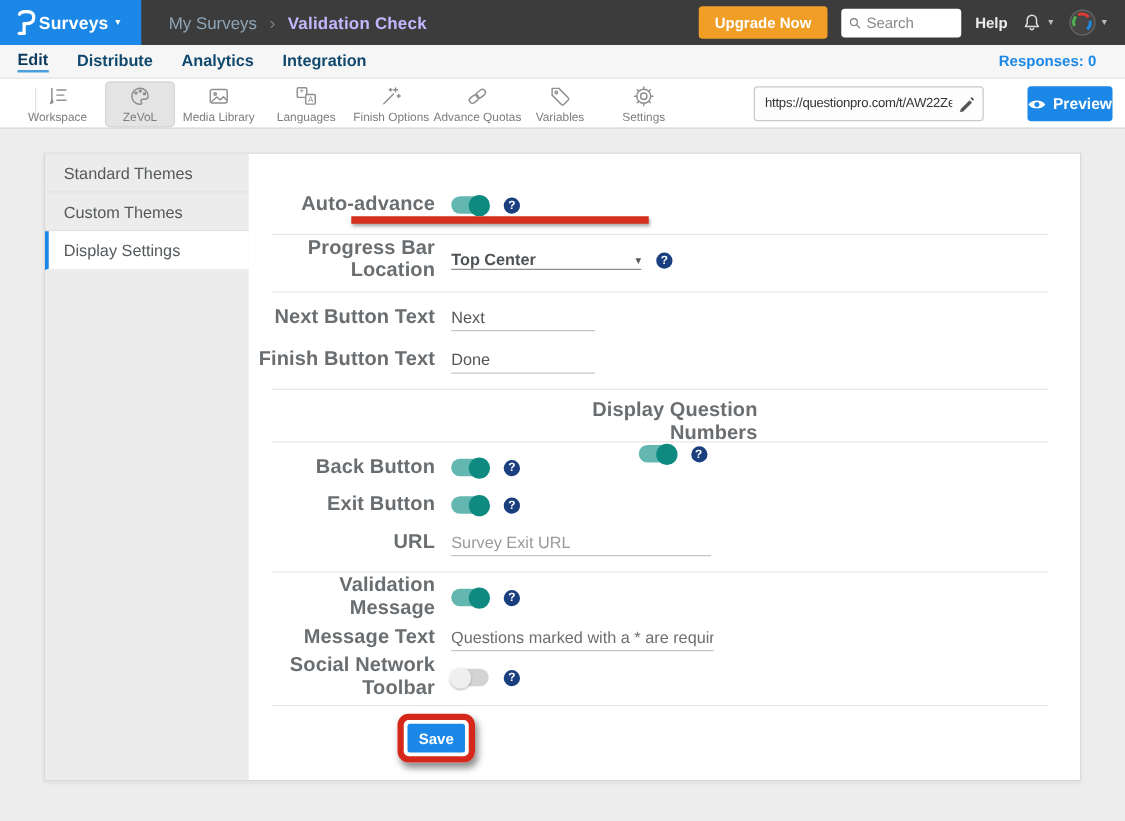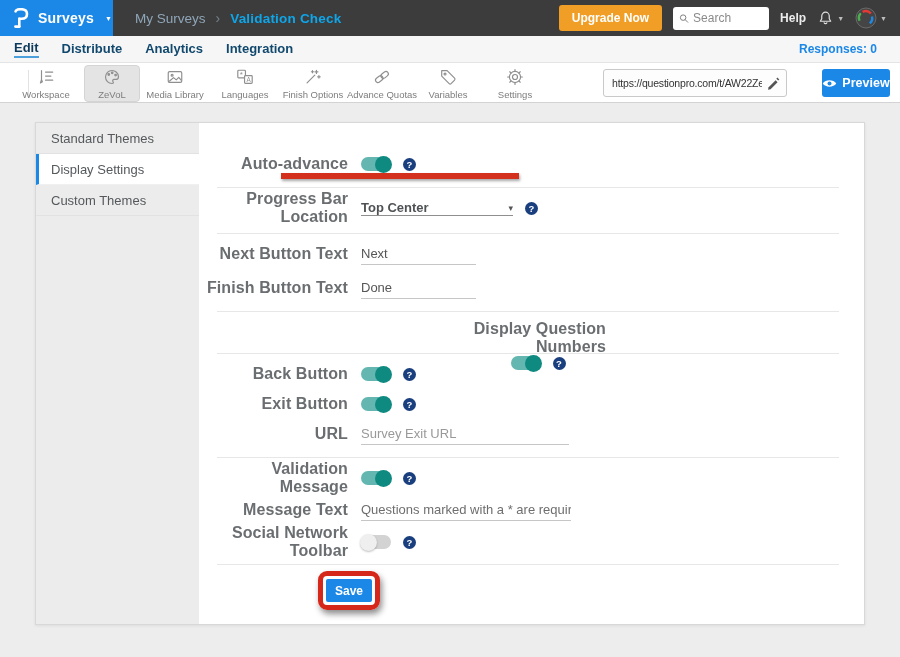--- a/index.html
+++ b/index.html
@@ -5,27 +5,27 @@
   * { margin:0; padding:0; box-sizing:border-box; }
   html,body { width:900px; height:657px; }
   body {
     position:relative; background:#ededed; overflow:hidden;
     font-family:"Liberation Sans", sans-serif; color:#555;
   }
   svg { display:block; }
 
   
   .header { position:absolute; top:0; left:0; width:900px; height:36px; background:#3c3c3c; display:flex; align-items:center; }
-  .logo-box { width:113px; height:36px; background:#1b87e6; display:flex; align-items:center; padding-left:13px; gap:9px; cursor:pointer; flex:none; }
+  .logo-box { width:113px; height:36px; background:#1b87e6; display:flex; align-items:center; padding-left:13px; gap:2px; cursor:pointer; flex:none; }
   .product-label { color:#fff; font-size:14px; font-weight:bold; letter-spacing:.2px; }
   .caret { color:#fff; font-size:7px; margin-left:2px; }
   .crumbs { display:flex; align-items:center; gap:10px; margin-left:22px; font-size:13.5px; }
   .crumb-parent { color:#8fa6b8; cursor:pointer; }
   .crumb-sep { color:#75828c; font-size:14px; }
-  .crumb-current { color:#0ea5e9; font-weight:bold; letter-spacing:.2px; }
+  .crumb-current { color:#c4b5fd; font-weight:bold; letter-spacing:.2px; }
   .header-right { margin-left:auto; display:flex; align-items:center; gap:11px; padding-right:13px;justify-content:space-between; }
   .upgrade-btn { background:#f09e26; color:#fff; font-size:12px; font-weight:bold; border:none; border-radius:3px; padding:6px 13px; cursor:pointer; font-family:inherit; }
   .search-box { background:#fff; border-radius:3px; width:96px; height:23px; display:flex; align-items:center; padding:0 6px; gap:4px; }
   .search-box input { border:none; outline:none; width:70px; font-size:12px; color:#444; font-family:inherit; background:transparent; }
   .search-box input::placeholder { color:#8a8a8a; }
   .help-label { color:#ececec; font-size:12px; font-weight:bold; cursor:pointer; }
   .bell-wrap, .avatar-wrap { display:flex; align-items:center; gap:3px; cursor:pointer; }
   .mini-caret { color:#bdbdbd; font-size:7px; }
 
   
@@ -228,22 +228,22 @@
       <circle cx="7.5" cy="5.5" r="2" fill="#1b87e6"></circle>
     </svg>
     <span>Preview</span>
   </button>
 </div>
 
 <div class="card">
 
   <div class="side">
     <div class="side-item">Standard Themes</div>
+    <div class="side-item">Custom Themes</div>
     <div class="side-item active">Display Settings</div>
-    <div class="side-item">Custom Themes</div>
   </div>
 
   <div class="content">
 
     <div class="row" style="top:29px;">
       <div class="lbl">Auto-advance</div>
       <div class="ctl">
         <span class="toggle on">
             <span class="knob"></span>
           </span>

